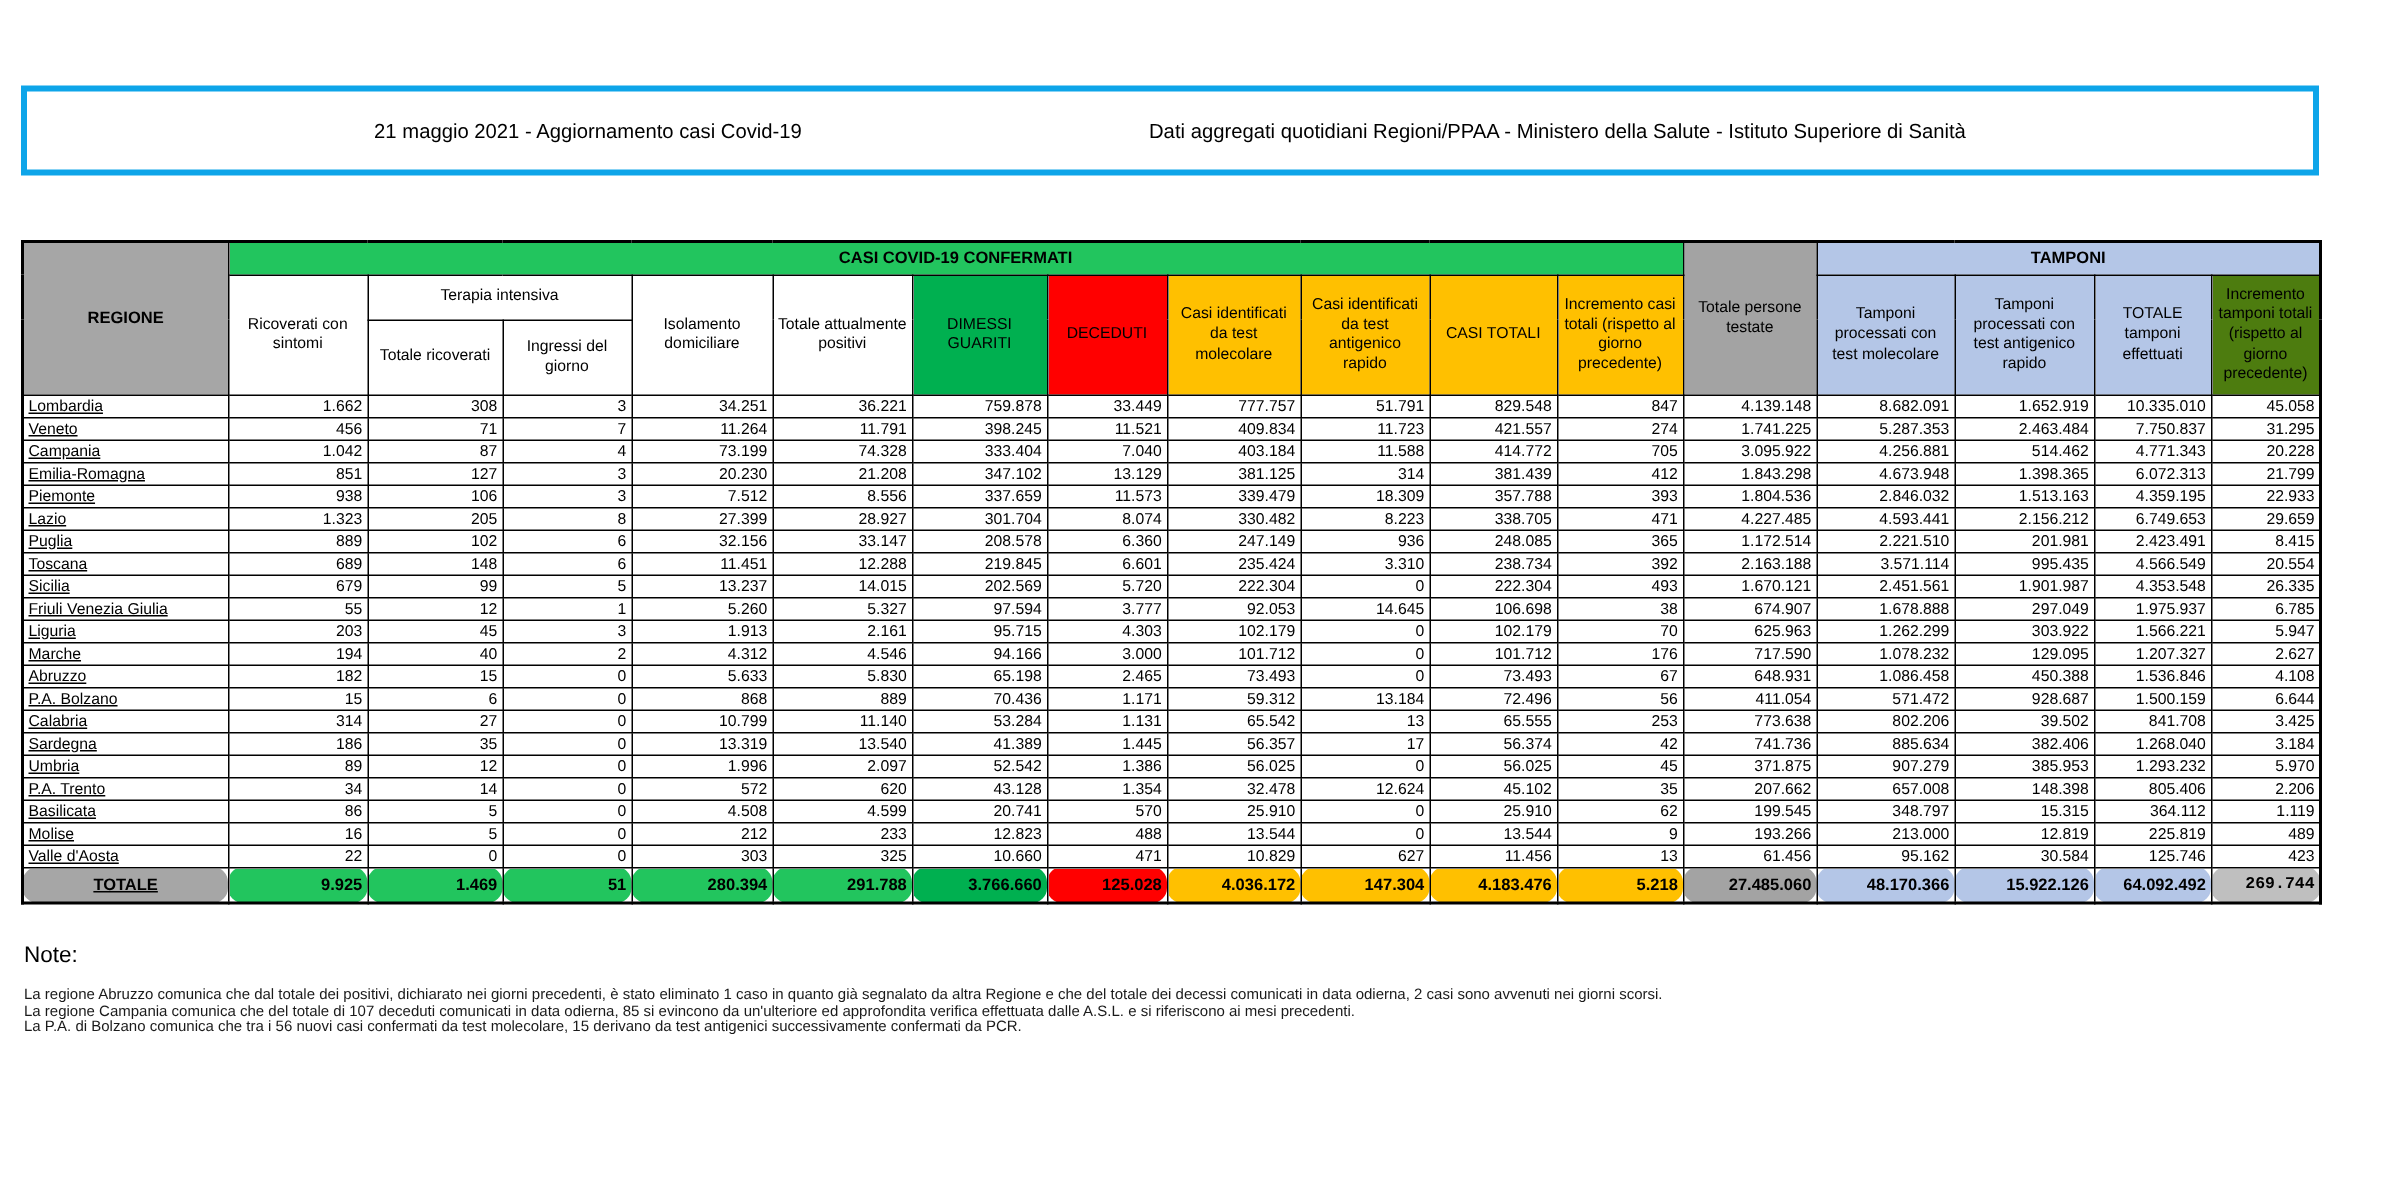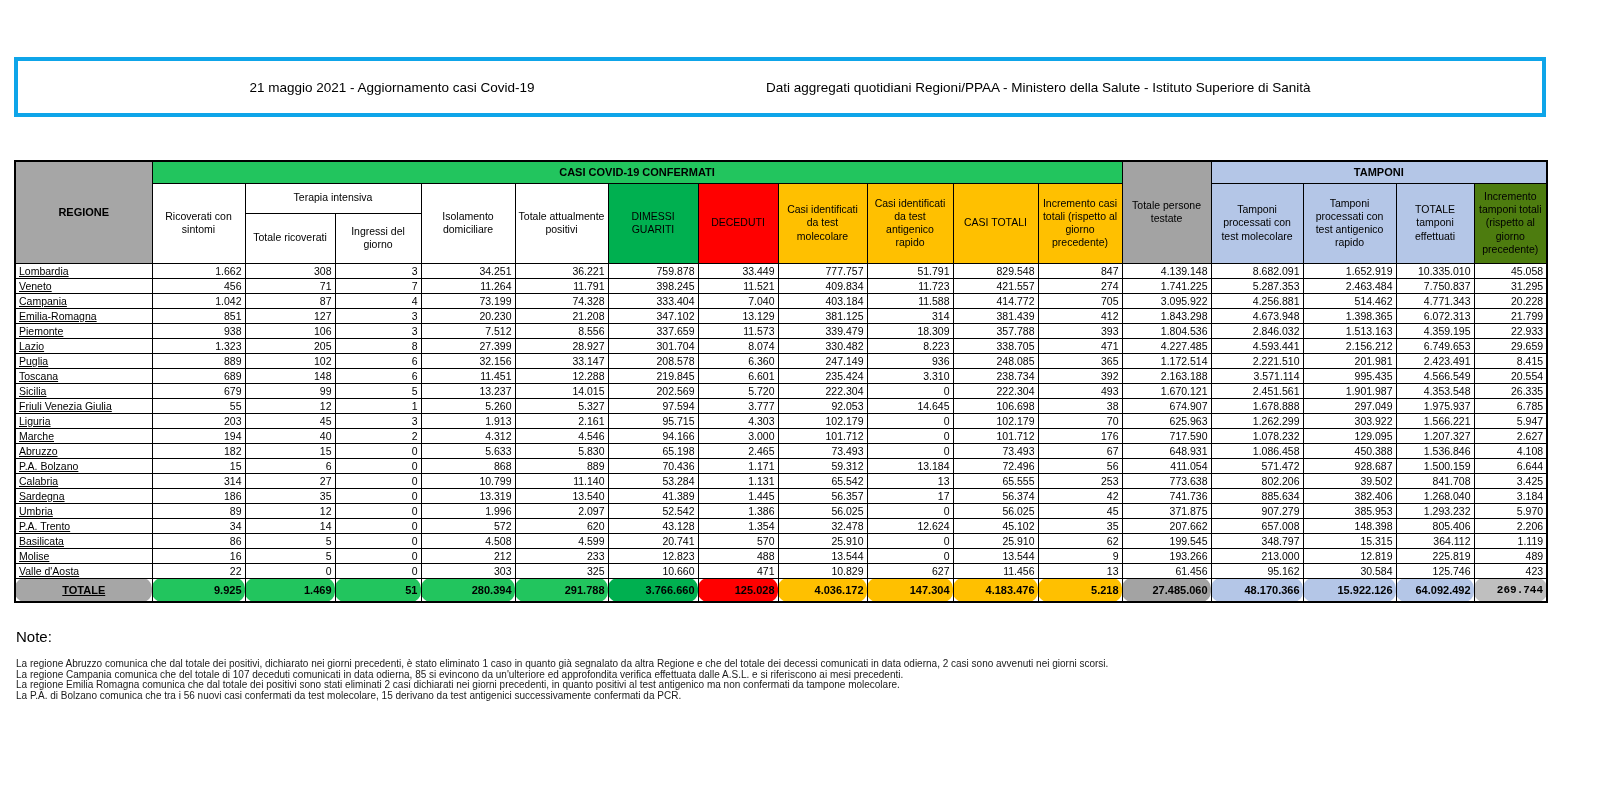--- a/index.html
+++ b/index.html
@@ -526,16 +526,15 @@
         <td class="num-cell bg-gray2">269.744</td>
       </tr>
     </tbody>
 </table>
 
 <div class="notes">
   <div class="notes-heading">Note:</div>
   <div>
       <div class="note-line">La regione Abruzzo comunica che dal totale dei positivi, dichiarato nei giorni precedenti, è stato eliminato 1 caso in quanto già segnalato da altra Regione e che del totale dei decessi comunicati in data odierna, 2 casi sono avvenuti nei giorni scorsi.</div>
       <div class="note-line">La regione Campania comunica che del totale di 107 deceduti comunicati in data odierna, 85 si evincono da un'ulteriore ed approfondita verifica effettuata dalle A.S.L. e si riferiscono ai mesi precedenti.</div>
-      <div class="note-line">La regione Emilia Romagna comunica che dal totale dei positivi sono stati eliminati 2 casi dichiarati nei giorni precedenti, in quanto positivi al test antigenico ma non confermati da tampone molecolare.</div>
       <div class="note-line">La P.A. di Bolzano comunica che tra i 56 nuovi casi confermati da test molecolare, 15 derivano da test antigenici successivamente confermati da PCR.</div>
     </div>
 </div>
 
 </body></html>

